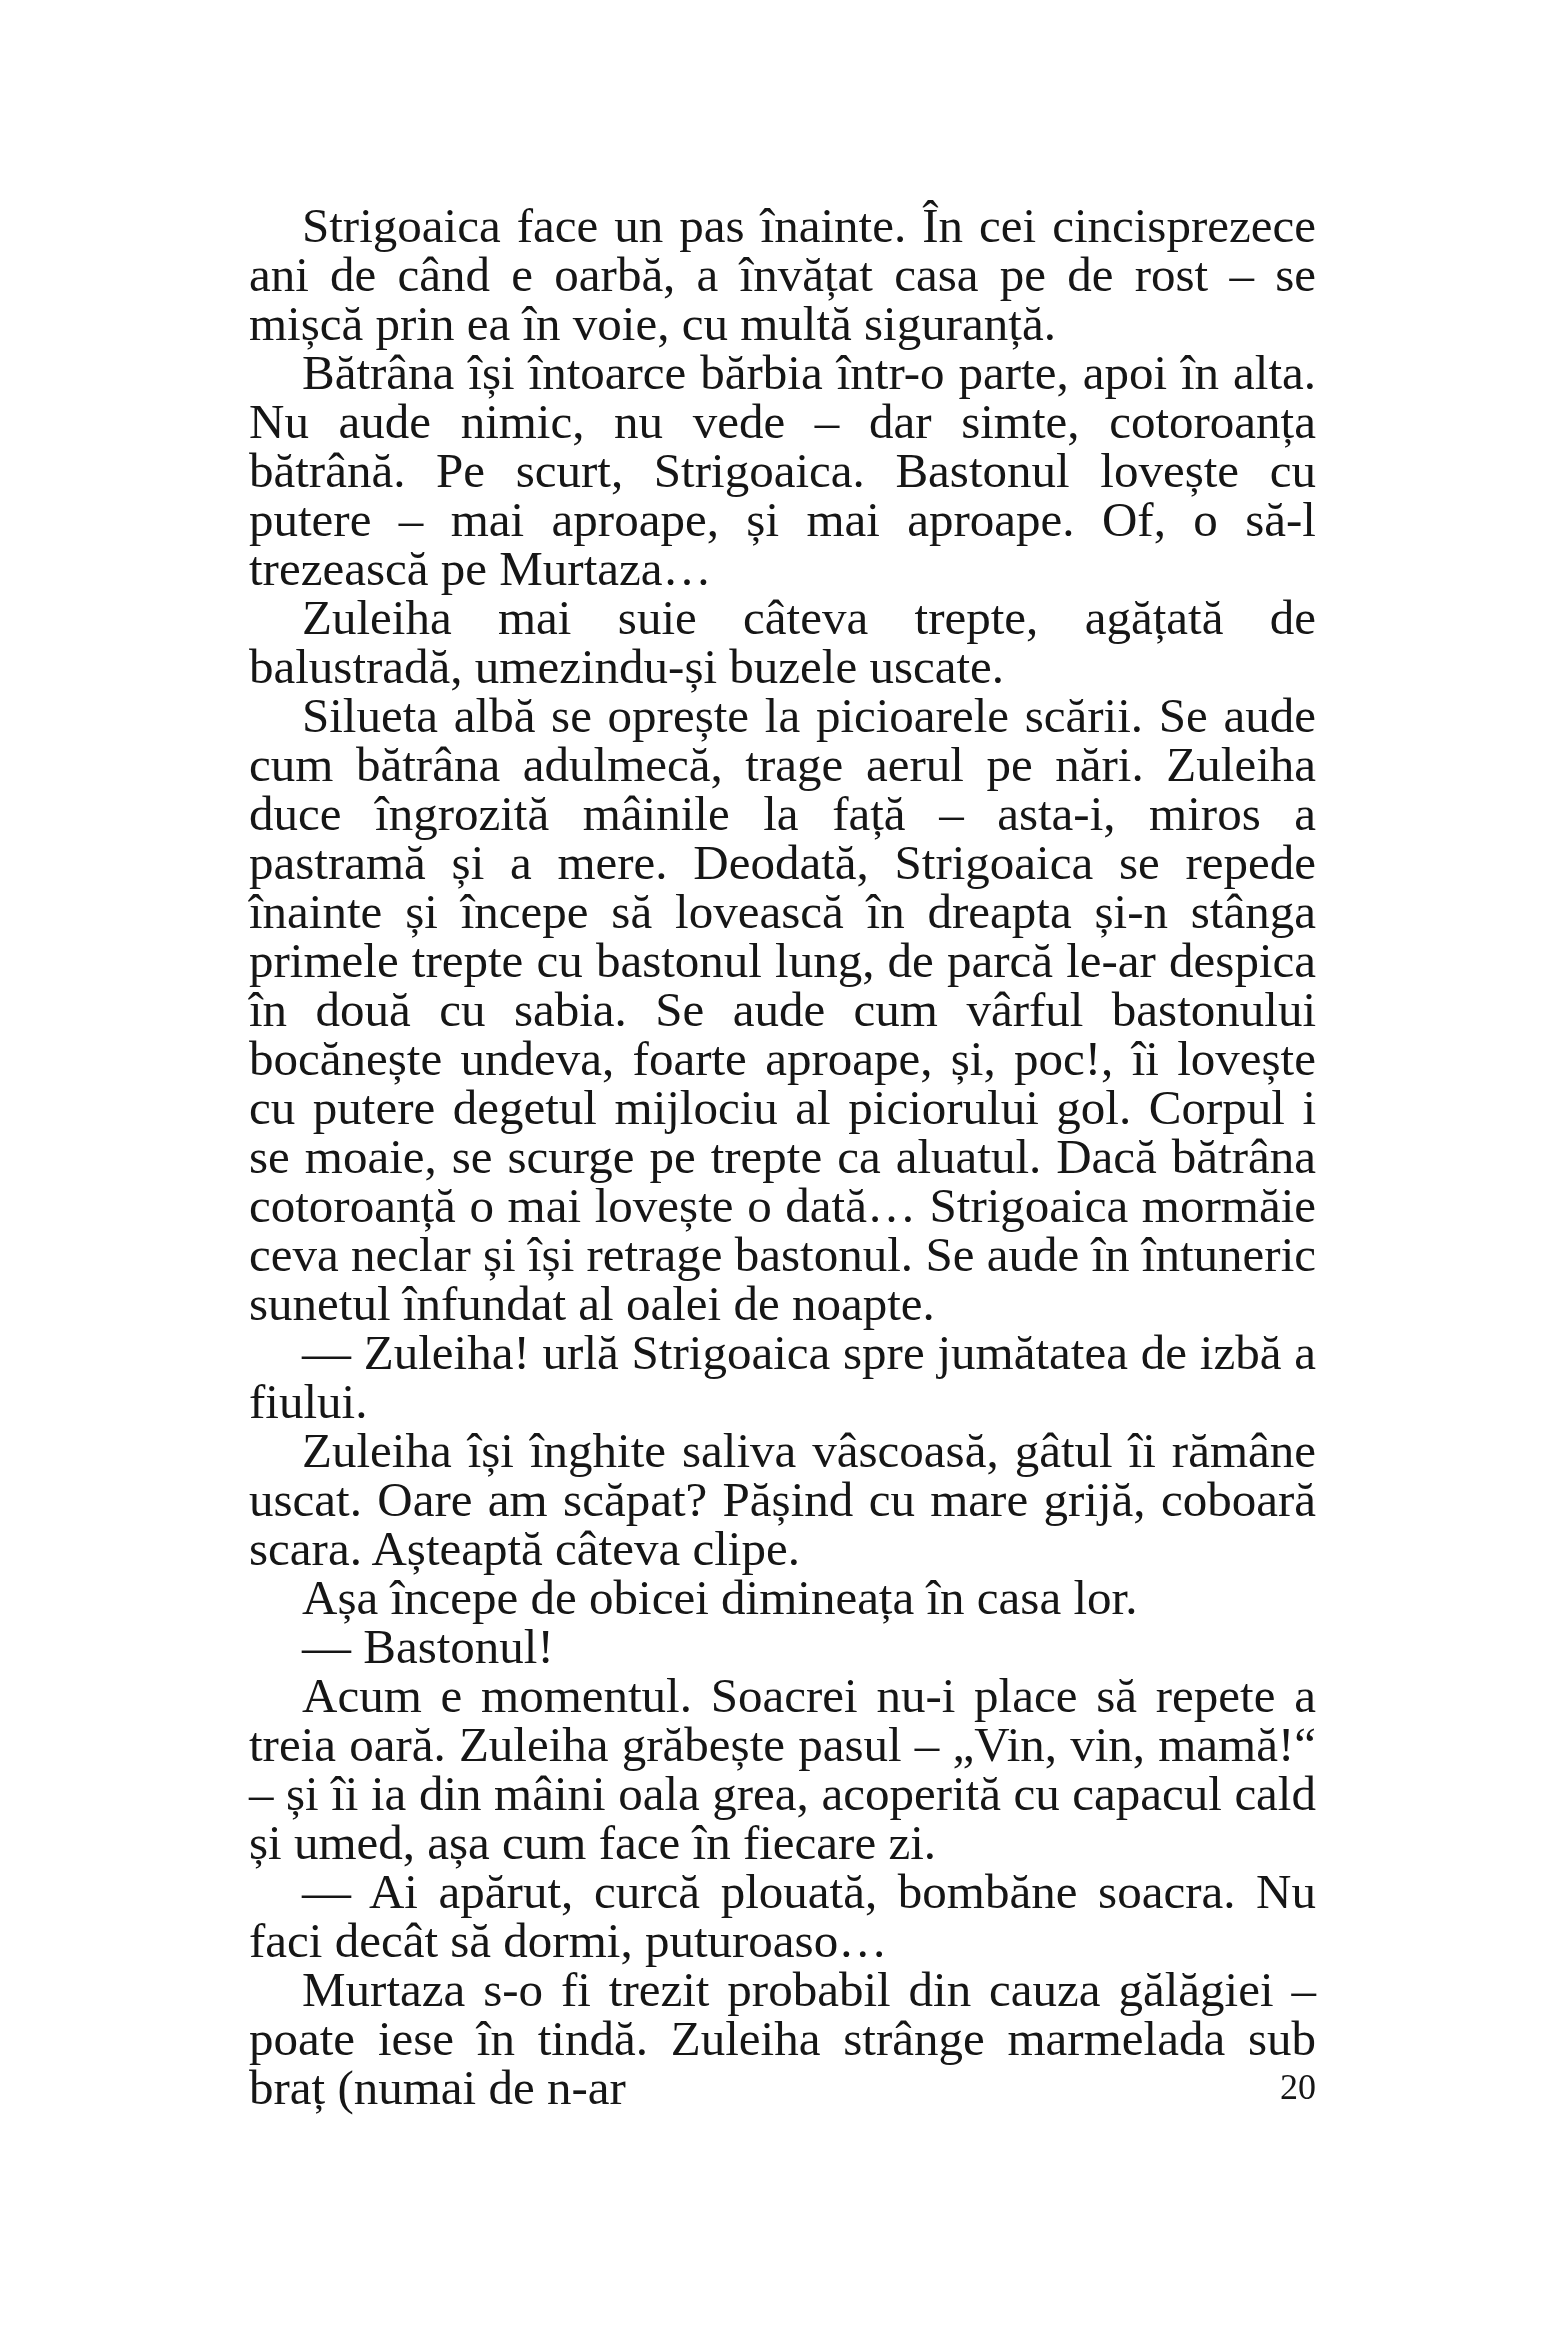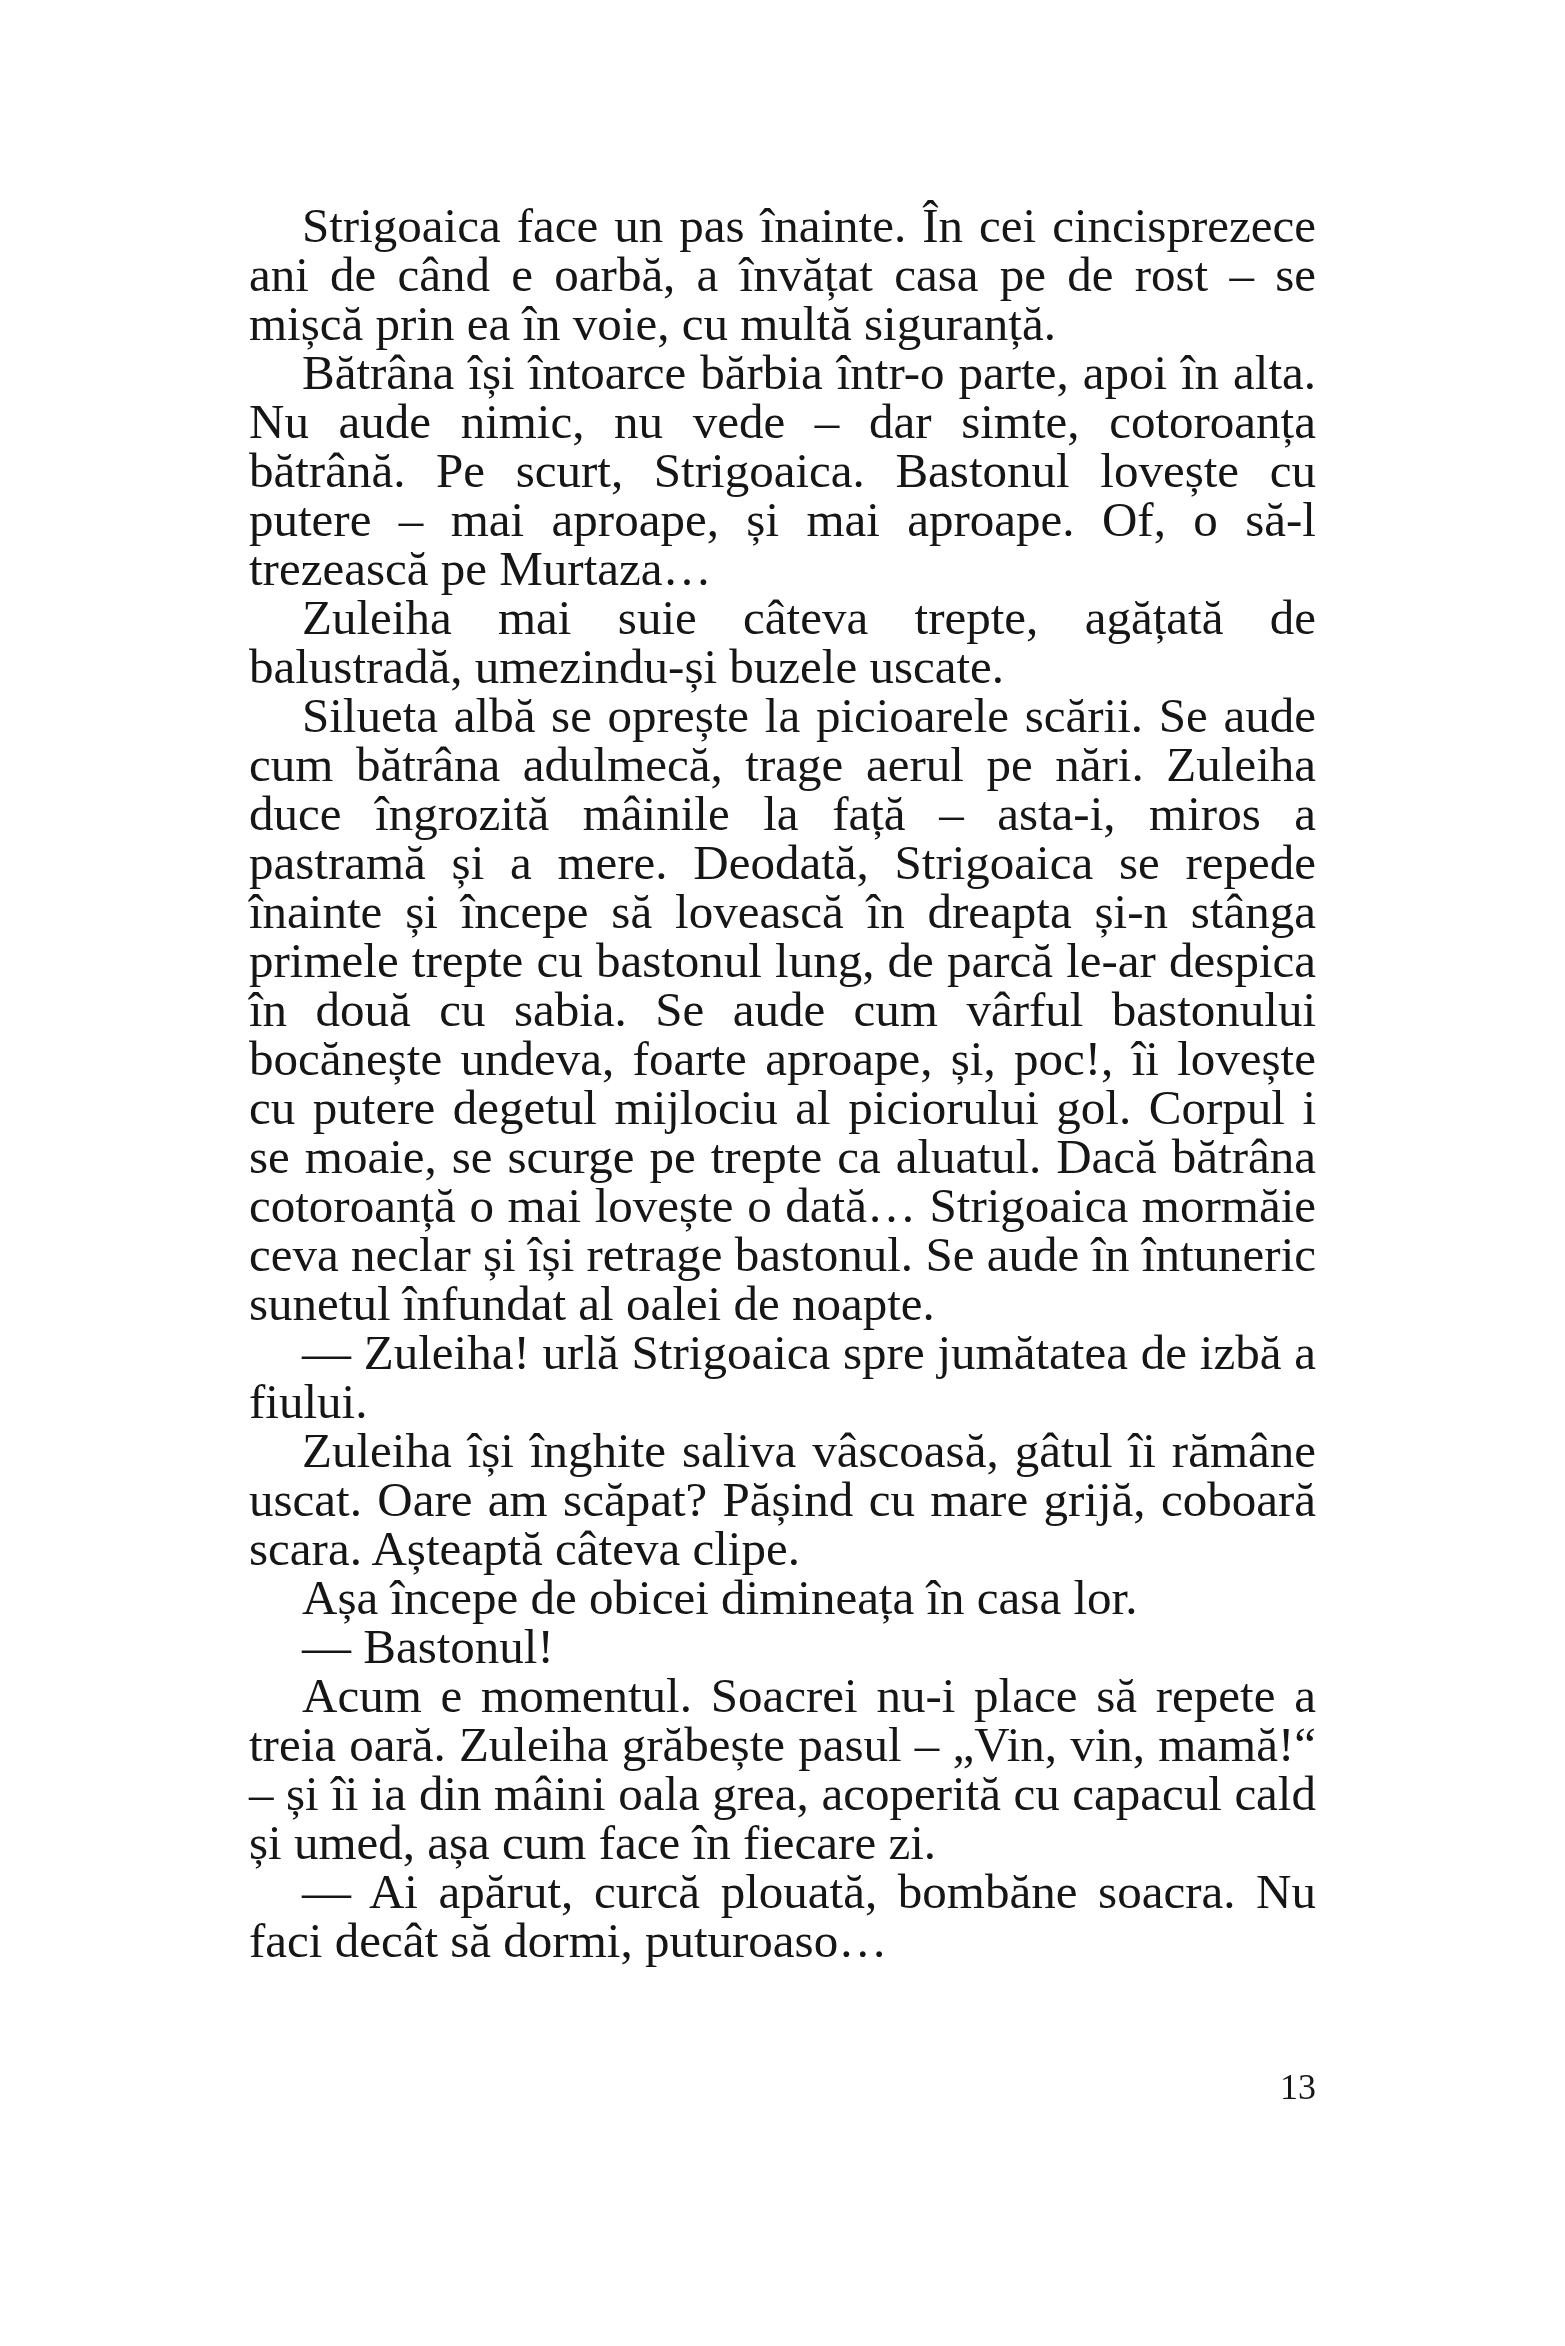--- a/index.html
+++ b/index.html
@@ -49,16 +49,17 @@
       <p class="para">Strigoaica face un pas înainte. În cei cincisprezece ani de când e oarbă, a învățat casa pe de rost – se mișcă prin ea în voie, cu multă siguranță.</p>
       <p class="para">Bătrâna își întoarce bărbia într-o parte, apoi în alta. Nu aude nimic, nu vede – dar simte, cotoroanța bătrână. Pe scurt, Strigoaica. Bastonul lovește cu putere – mai aproape, și mai aproape. Of, o să-l trezească pe Murtaza…</p>
       <p class="para">Zuleiha mai suie câteva trepte, agățată de balustradă, umezindu-și buzele uscate.</p>
       <p class="para">Silueta albă se oprește la picioarele scării. Se aude cum bătrâna adulmecă, trage aerul pe nări. Zuleiha duce îngrozită mâinile la față – asta-i, miros a pastramă și a mere. Deodată, Strigoaica se repede înainte și începe să lovească în dreapta și-n stânga primele trepte cu bastonul lung, de parcă le-ar despica în două cu sabia. Se aude cum vârful bastonului bocănește undeva, foarte aproape, și, poc!, îi lovește cu putere degetul mijlociu al piciorului gol. Corpul i se moaie, se scurge pe trepte ca aluatul. Dacă bătrâna cotoroanță o mai lovește o dată… Strigoaica mormăie ceva neclar și își retrage bastonul. Se aude în întuneric sunetul înfundat al oalei de noapte.</p>
       <p class="para">— Zuleiha! urlă Strigoaica spre jumătatea de izbă a fiului.</p>
       <p class="para">Zuleiha își înghite saliva vâscoasă, gâtul îi rămâne uscat. Oare am scăpat? Pășind cu mare grijă, coboară scara. Așteaptă câteva clipe.</p>
       <p class="para">Așa începe de obicei dimineața în casa lor.</p>
       <p class="para">— Bastonul!</p>
       <p class="para">Acum e momentul. Soacrei nu-i place să repete a treia oară. Zuleiha grăbește pasul – „Vin, vin, mamă!“ – și îi ia din mâini oala grea, acoperită cu capacul cald și umed, așa cum face în fiecare zi.</p>
       <p class="para">— Ai apărut, curcă plouată, bombăne soacra. Nu faci decât să dormi, puturoaso…</p>
+      <p class="para">Murtaza s-o fi trezit probabil din cauza gălăgiei – poate iese în tindă. Zuleiha strânge marmelada sub braț (numai de n-ar</p>
     </div>
-  <div class="page-number">13</div>
+  <div class="page-number">20</div>
 </div>
 
 
 </body></html>

